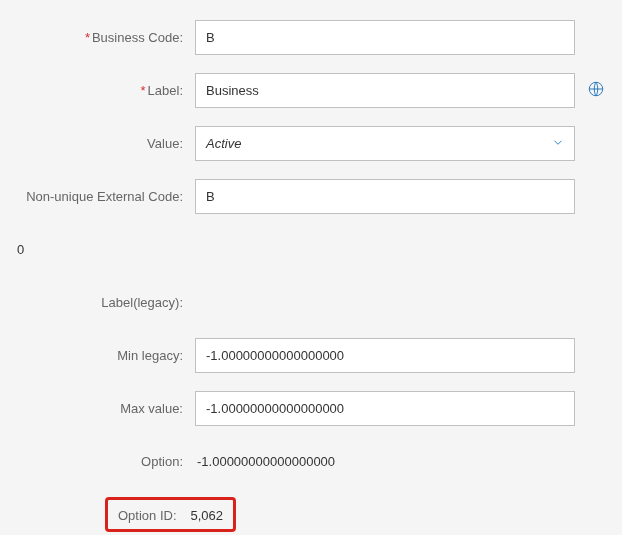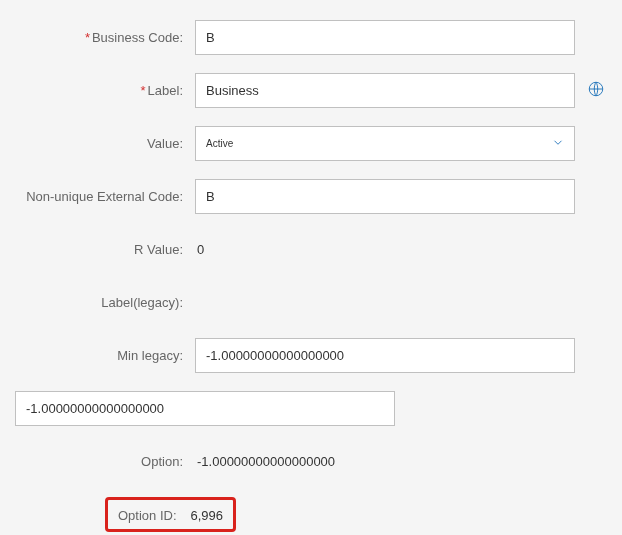--- a/index.html
+++ b/index.html
@@ -52,25 +52,26 @@
     .select-wrap {
       width: 100%;
       position: relative;
     }
     .select-input {
       width: 100%;
       height: 35px;
       padding: 0 10px;
       border: 1px solid #c0c0c0;
       background: #fff;
-      font-size: 10px;
+      font-size: 13px;
       color: #333;
       cursor: pointer;
       display: flex;
       align-items: center;
+      font-style: italic;
     }
     .chevron {
       position: absolute;
       right: 10px;
       top: 50%;
       transform: translateY(-50%);
       pointer-events: none;
     }
     .chevron svg {
       width: 14px;
@@ -164,52 +165,52 @@
 </div>
 
 <div class="form-row">
   <div class="label-col">Non-unique External Code:</div>
   <div class="value-col">
     <input type="text" class="text-input" value="B" style="">
   </div>
 </div>
 
 <div class="form-row">
-  <div class="label-col">R Value:</div>
   <div class="value-col">
     <span class="static-text">0</span>
   </div>
 </div>
 
 <div class="form-row">
   <div class="label-col">Label(legacy):</div>
   <div class="value-col">
     <span class="static-text"></span>
   </div>
 </div>
 
 <div class="form-row">
   <div class="label-col">Min legacy:</div>
   <div class="value-col">
     <input type="text" class="text-input" value="-1.00000000000000000" style="">
   </div>
 </div>
 
 <div class="form-row">
+  <div class="label-col">Max value:</div>
   <div class="value-col">
     <input type="text" class="text-input" value="-1.00000000000000000" style="">
   </div>
 </div>
 
 <div class="form-row">
   <div class="label-col">Option:</div>
   <div class="value-col">
     <span class="static-text">-1.00000000000000000</span>
   </div>
 </div>
 
 <div class="row-option-id">
   <div class="spacer"></div>
   <div class="highlight-box">
     <span class="label-inner">Option ID:</span>
-    <span class="static-text">6,996</span>
+    <span class="static-text">5,062</span>
   </div>
 </div>
 
 </body></html>

